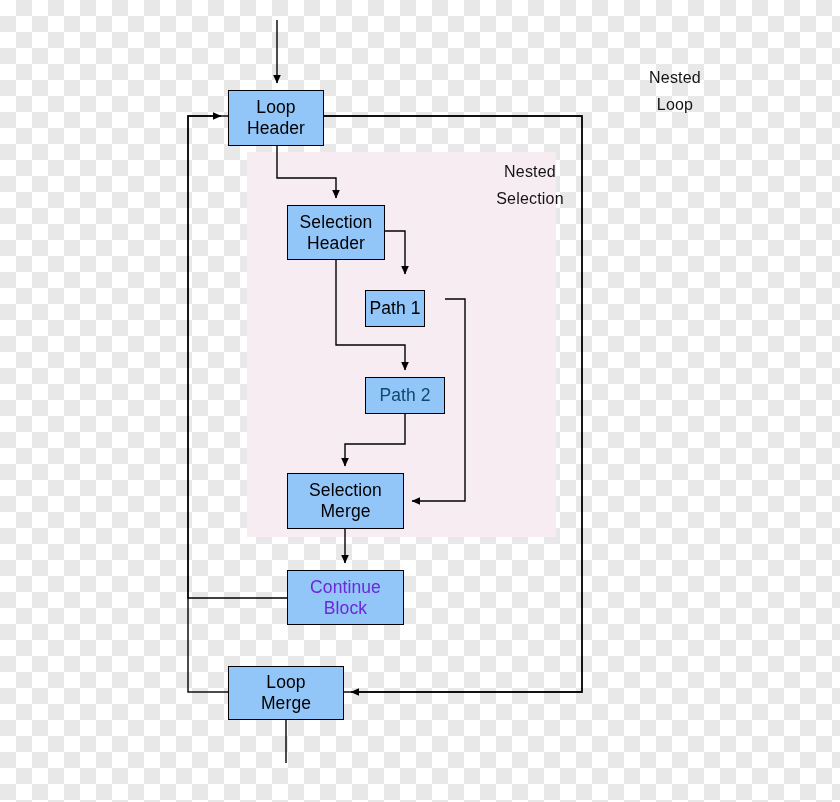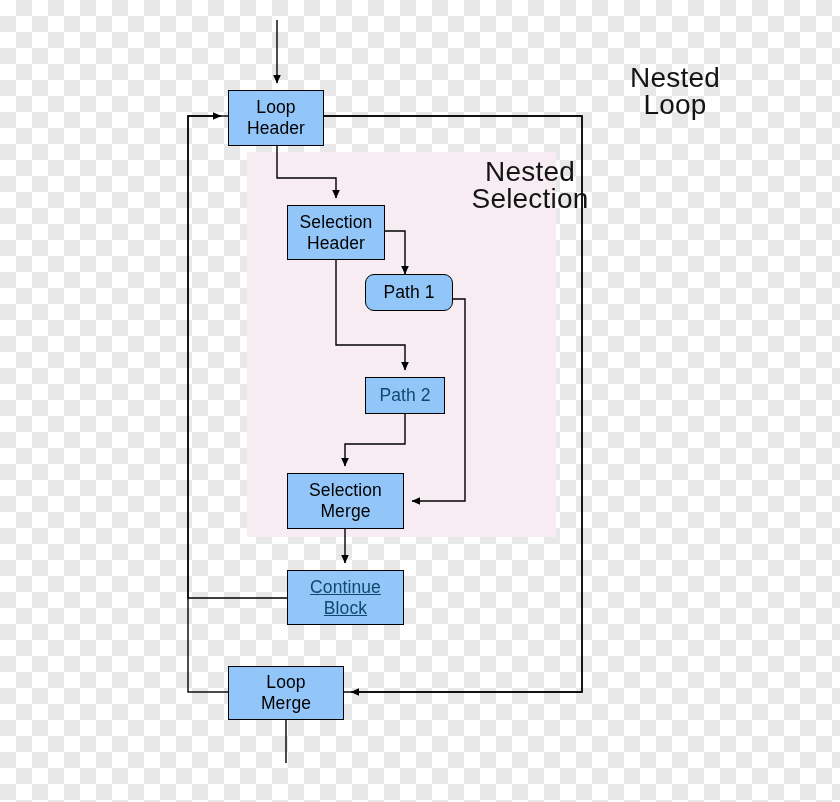--- a/index.html
+++ b/index.html
@@ -23,21 +23,21 @@
   #diagram-svg {
     position: absolute;
     left: 0;
     top: 0;
     width: 840px;
     height: 802px;
   }
   .region-label {
     position: absolute;
     color: #141414;
-    font-size: 28px;
+    font-size: 16px;
     line-height: 27px;
     text-align: center;
     white-space: pre-line;
     letter-spacing: 0.2px;
   }
   .node {
     position: absolute;
     box-sizing: border-box;
     border: 1.6px solid #000000;
     background: #92c5f8;
@@ -85,23 +85,23 @@
       <div class="region-label" style="left: 585px; top: 64px; width: 180px;">Nested
 Loop</div>
       <div class="region-label" style="left: 440px; top: 158px; width: 180px;">Nested
 Selection</div>
     </div>
   <div id="nodes-layer">
       <div class="node" style="left: 228px; top: 90px; width: 96px; height: 56px; background: rgb(146, 197, 248); border-color: rgb(0, 0, 0); color: rgb(0, 0, 0);">Loop
 Header</div>
       <div class="node" style="left: 287px; top: 205px; width: 98px; height: 55px; background: rgb(146, 197, 248); border-color: rgb(0, 0, 0); color: rgb(0, 0, 0);">Selection
 Header</div>
-      <div class="node" style="left: 365px; top: 274px; width: 88px; height: 37px; background: rgb(146, 197, 248); border-color: rgb(0, 0, 0); color: rgb(0, 0, 0); border-radius: 9px;">Path 1</div>
+      <div class="node" style="left: 365px; top: 290px; width: 60px; height: 37px; background: rgb(146, 197, 248); border-color: rgb(0, 0, 0); color: rgb(0, 0, 0);">Path 1</div>
       <div class="node" style="left: 365px; top: 377px; width: 80px; height: 37px; background: rgb(146, 197, 248); border-color: rgb(0, 0, 0); color: #0c4a6e;">Path 2</div>
       <div class="node" style="left: 287px; top: 473px; width: 117px; height: 56px; background: rgb(146, 197, 248); border-color: rgb(0, 0, 0); color: rgb(0, 0, 0);">Selection
 Merge</div>
-      <div class="node" style="left: 287px; top: 570px; width: 117px; height: 55px; background: rgb(146, 197, 248); border-color: rgb(0, 0, 0); color: #0c4a6e; text-decoration: underline;">Continue
+      <div class="node" style="left: 287px; top: 570px; width: 117px; height: 55px; background: rgb(146, 197, 248); border-color: rgb(0, 0, 0); color: #6d28d9;">Continue
 Block</div>
       <div class="node" style="left: 228px; top: 666px; width: 116px; height: 54px; background: rgb(146, 197, 248); border-color: rgb(0, 0, 0); color: rgb(0, 0, 0);">Loop
 Merge</div>
     </div>
 
 </div>
 
 </body></html>

